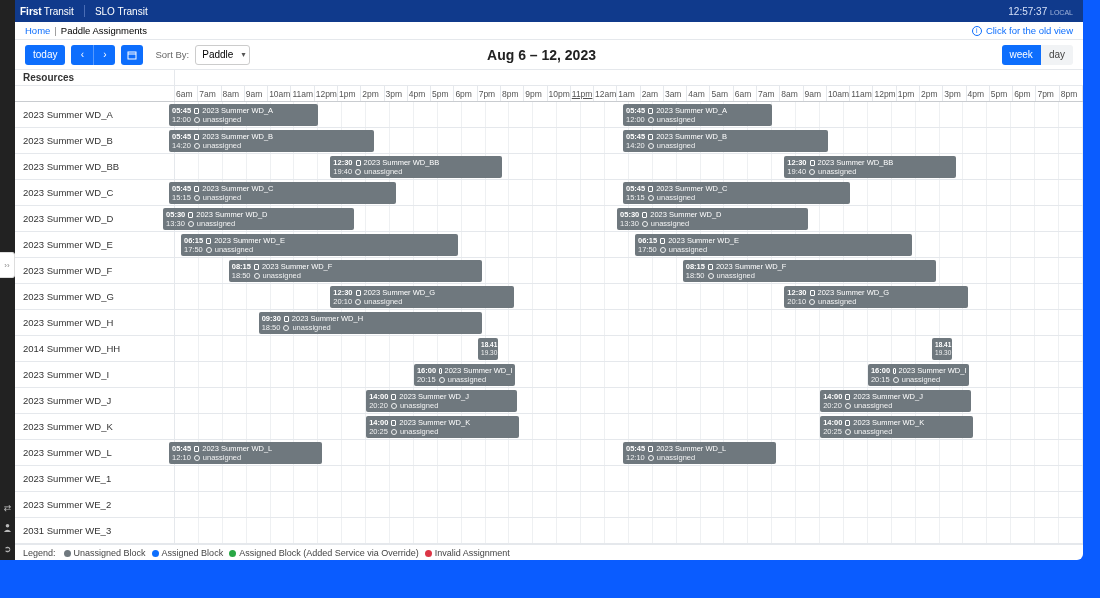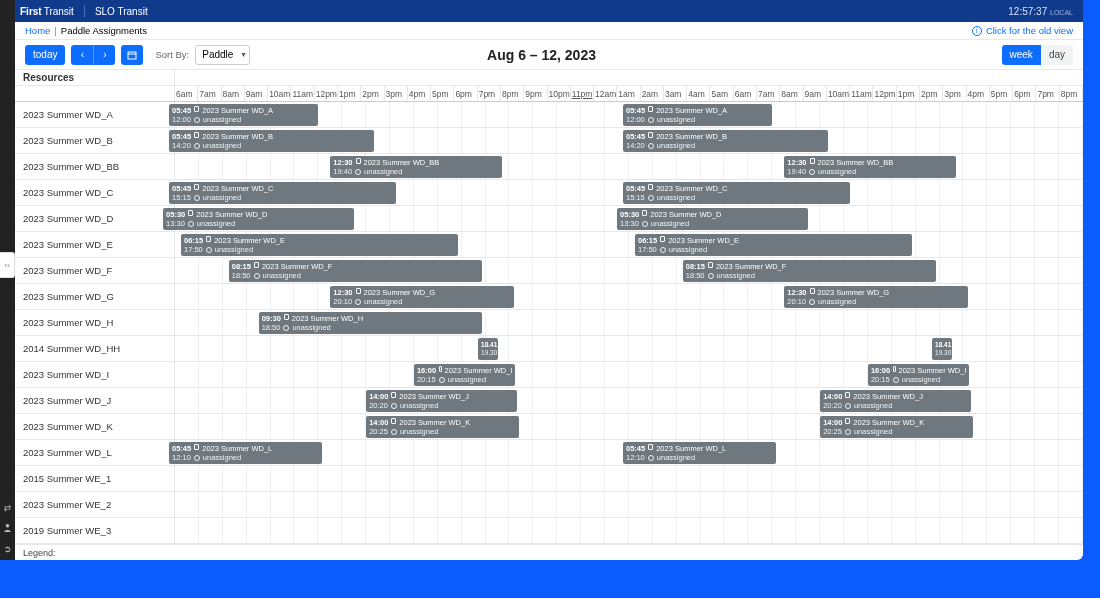--- a/index.html
+++ b/index.html
@@ -41,21 +41,21 @@
   .hourhdr { height: 16px; display: flex; border-bottom: 1px solid #c9ccd0; }
   .hourcol { display: flex; align-items: center; justify-content: flex-start; font-size: 8.5px; color: #555; border-right: 1px solid #e5e8ec; overflow: hidden; padding-left: 1px; }
   .hours-wrap { flex: 1; display: flex; }
   .body { flex: 1; overflow: hidden; position: relative; }
   .row { height: 26px; display: flex; border-bottom: 1px solid #e5e8ec; }
   .row .resname { width: 160px; border-right: 1px solid #e5e8ec; flex-shrink: 0; display: flex; align-items: center; padding-left: 8px; font-size: 9.5px; color: #333; }
   .row .track { flex: 1; position: relative; }
   .grid-lines { position: absolute; top: 0; bottom: 0; display: flex; pointer-events: none; }
   .grid-lines .g { border-right: 1px solid #eef0f2; }
   .block { position: absolute; top: 2px; height: 22px; background: #6f787e; border-radius: 2px; color: #fff; font-size: 7.5px; line-height: 1.2; padding: 1px 3px; display: flex; flex-direction: column; justify-content: center; overflow: hidden; cursor: pointer; }
-  .block .line1 { white-space: nowrap; display: flex; gap: 3px; }
+  .block .line1 { white-space: nowrap; display: flex; align-items: center; gap: 3px; }
   .block .line2 { white-space: nowrap; display: flex; align-items: center; gap: 3px; opacity: 0.9; }
   .block .time1 { font-weight: 600; }
   .lock { width: 5px; height: 6px; border: 1px solid #fff; border-radius: 1px; position: relative; display: inline-block; }
   .clockicon { width: 6px; height: 6px; border: 1px solid #fff; border-radius: 50%; display: inline-block; position: relative; }
   .legend { height: 16px; margin-left: 15px; border-top: 1px solid #e5e8ec; display: flex; align-items: center; padding: 0 8px; font-size: 9px; color: #444; gap: 8px; }
   .dot { width: 7px; height: 7px; border-radius: 50%; display: inline-block; margin-right: 3px; vertical-align: middle; }
   .expand-tab { position: absolute; left: 0; top: 252px; width: 15px; height: 26px; background: #fff; border: 1px solid #ddd; border-left: none; border-radius: 0 3px 3px 0; display: flex; align-items: center; justify-content: center; font-size: 8px; color: #888; cursor: pointer; z-index: 5; }
 </style>
 </head>
 <body>
@@ -1089,21 +1089,21 @@
               </span>
               <span class="line2">
                 <span>12:10</span>
                 <span class="clockicon"></span>
                 <span>unassigned</span>
               </span>
             </div>
           </div>
         </div>
         <div class="row">
-          <div class="resname">2015 Summer WE_1</div>
+          <div class="resname">2023 Summer WE_1</div>
           <div class="track">
             <div class="grid-lines" style="left: 0px; right: 0px;">
               <div class="g" style="width: 2.63158%;"></div>
               <div class="g" style="width: 2.63158%;"></div>
               <div class="g" style="width: 2.63158%;"></div>
               <div class="g" style="width: 2.63158%;"></div>
               <div class="g" style="width: 2.63158%;"></div>
               <div class="g" style="width: 2.63158%;"></div>
               <div class="g" style="width: 2.63158%;"></div>
               <div class="g" style="width: 2.63158%;"></div>
@@ -1179,21 +1179,21 @@
               <div class="g" style="width: 2.63158%;"></div>
               <div class="g" style="width: 2.63158%;"></div>
               <div class="g" style="width: 2.63158%;"></div>
               <div class="g" style="width: 2.63158%;"></div>
               <div class="g" style="width: 2.63158%;"></div>
               <div class="g" style="width: 2.63158%;"></div>
             </div>
           </div>
         </div>
         <div class="row">
-          <div class="resname">2019 Summer WE_3</div>
+          <div class="resname">2031 Summer WE_3</div>
           <div class="track">
             <div class="grid-lines" style="left: 0px; right: 0px;">
               <div class="g" style="width: 2.63158%;"></div>
               <div class="g" style="width: 2.63158%;"></div>
               <div class="g" style="width: 2.63158%;"></div>
               <div class="g" style="width: 2.63158%;"></div>
               <div class="g" style="width: 2.63158%;"></div>
               <div class="g" style="width: 2.63158%;"></div>
               <div class="g" style="width: 2.63158%;"></div>
               <div class="g" style="width: 2.63158%;"></div>
@@ -1228,20 +1228,26 @@
               <div class="g" style="width: 2.63158%;"></div>
               <div class="g" style="width: 2.63158%;"></div>
             </div>
           </div>
         </div>
       </div>
   </div>
 
   <div class="legend">
     <span>Legend:</span>
+    <span id="legenditems" style="display:flex;gap:6px;align-items:center">
+        <span><span class="dot" style="background:#6f787e"></span>Unassigned Block</span>
+        <span><span class="dot" style="background:#0d6efd"></span>Assigned Block</span>
+        <span><span class="dot" style="background:#28a745"></span>Assigned Block (Added Service via Override)</span>
+        <span><span class="dot" style="background:#dc3545"></span>Invalid Assignment</span>
+      </span>
   </div>
 </div>
 
 <div class="left-rail">
   <span>⇄</span>
   <span>
     <svg width="9" height="9" viewBox="0 0 10 10">
         <circle cx="5" cy="3" r="2" fill="#bbb"></circle>
         <path d="M1 10 Q5 5 9 10" fill="#bbb"></path>
       </svg>

